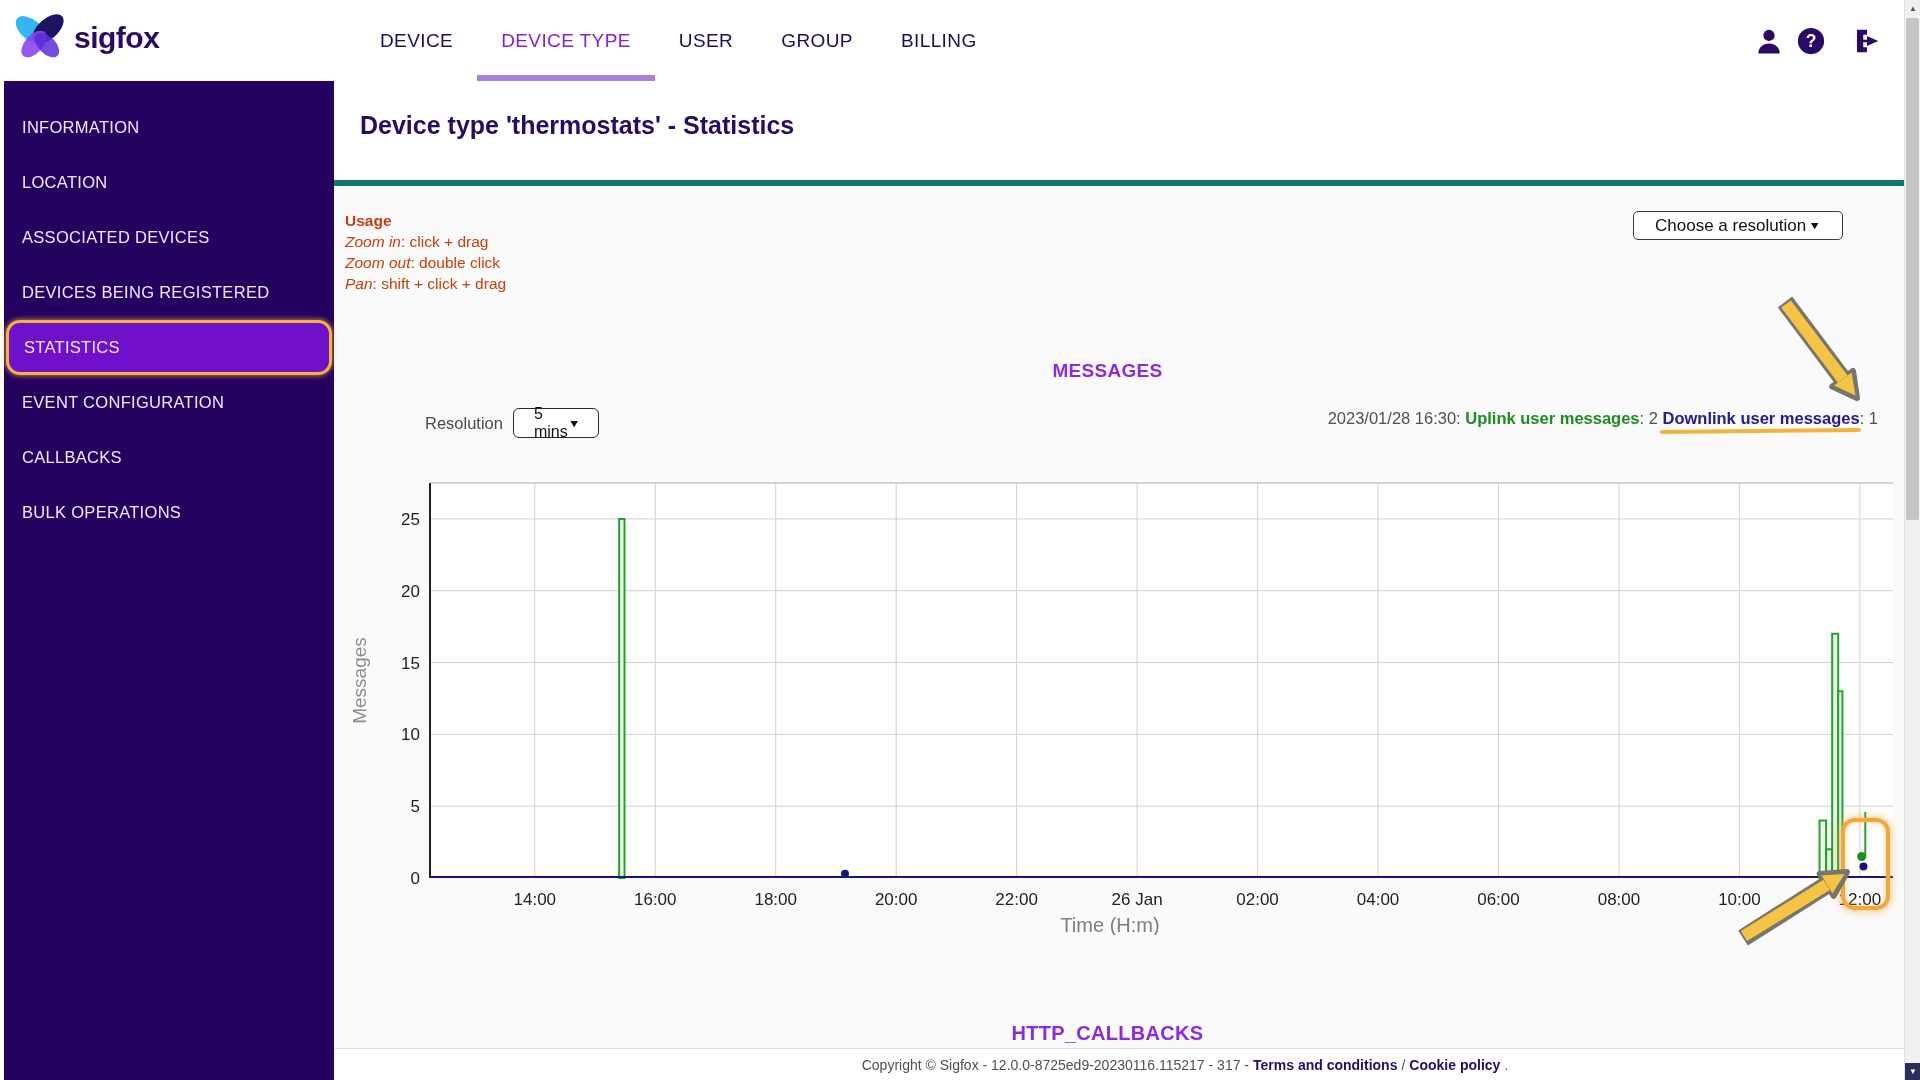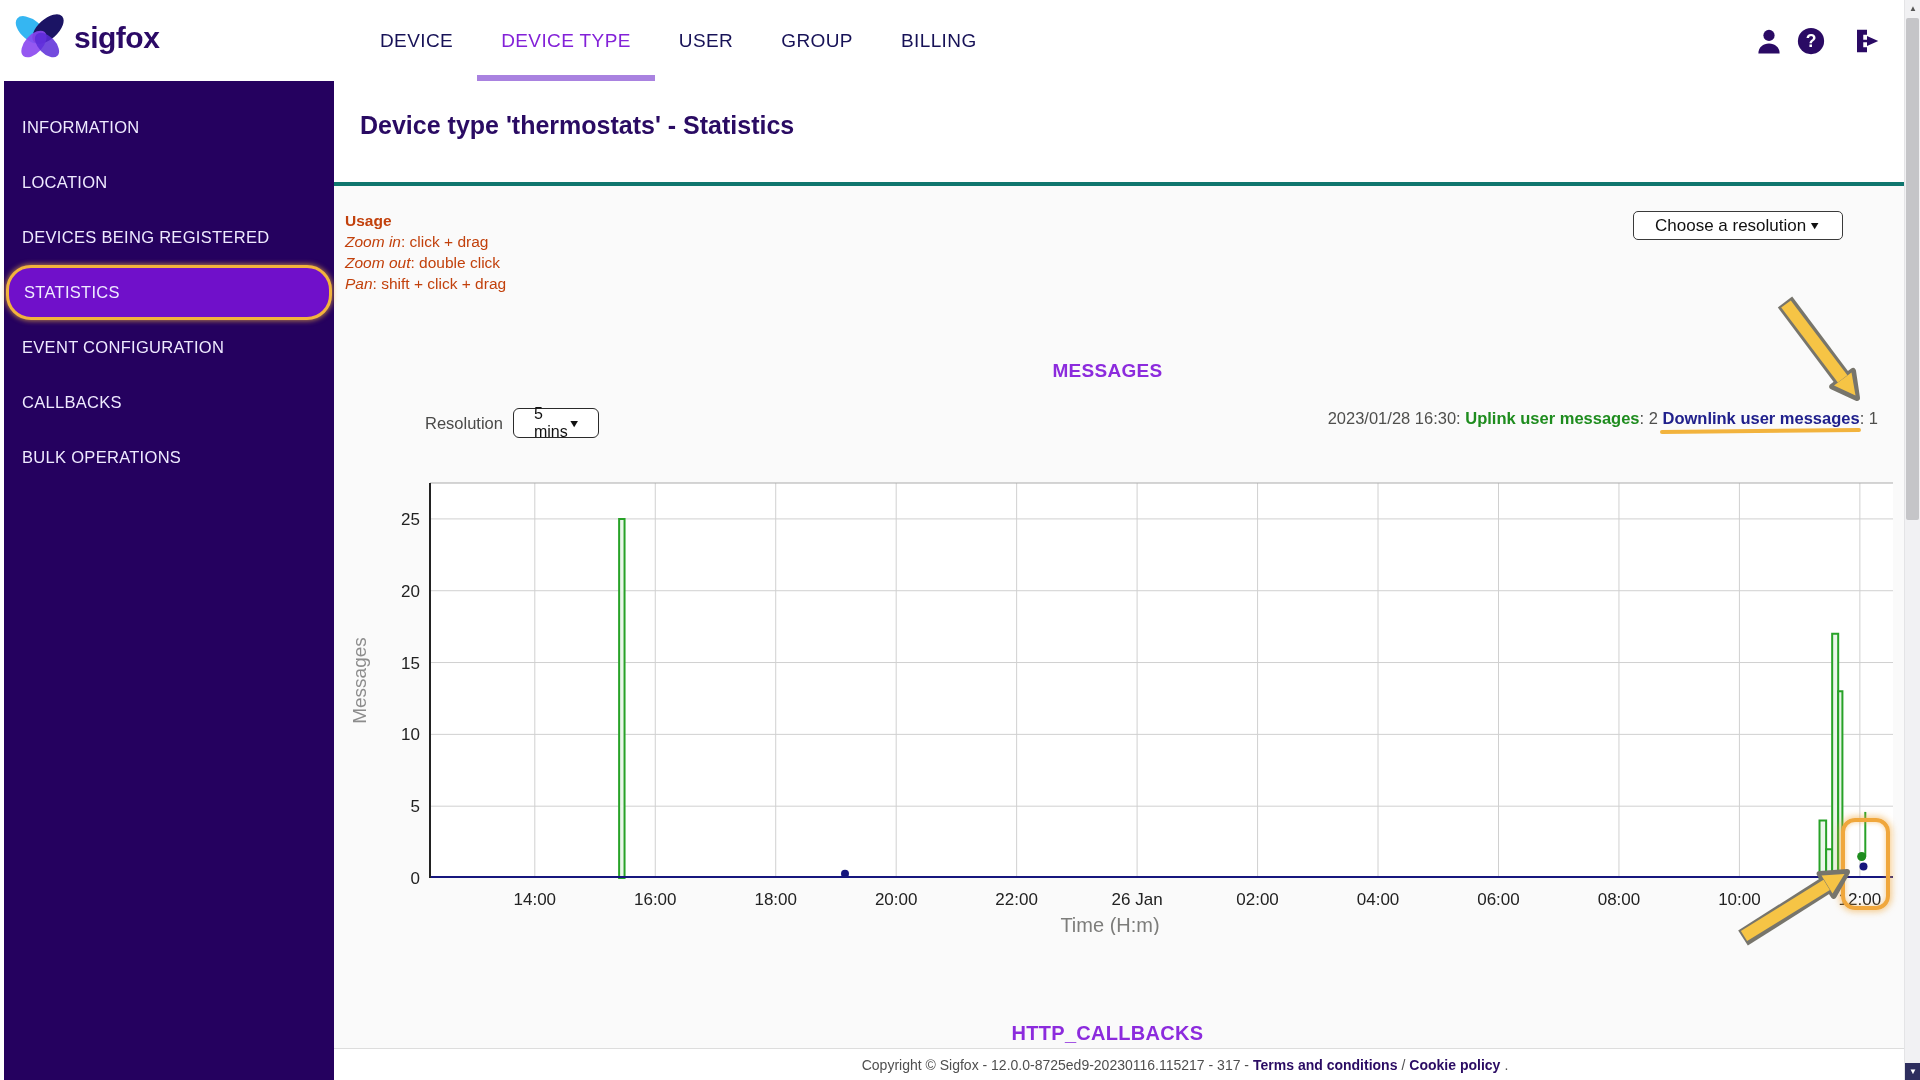--- a/index.html
+++ b/index.html
@@ -15,26 +15,26 @@
               font-size:19px; font-weight:500; letter-spacing:.4px; color:#171257; cursor:pointer; }
   .nav-item.active { color:#8321d8; }
   .nav-item.active .nav-underline { position:absolute; left:0; right:0; bottom:0; height:6px; background:#a982e0; }
   .header-icons { position:absolute; right:22px; top:26px; display:flex; gap:12px; align-items:center; }
   .hicon { width:30px; height:30px; cursor:pointer; }
 
   
   .sidebar { position:absolute; left:4px; top:81px; width:330px; height:999px; background:#25015f; z-index:4; padding-top:19px; }
   .side-item { height:55px; display:flex; align-items:center; padding-left:18px; color:#efeaff;
                font-size:16.5px; letter-spacing:.3px; cursor:pointer; }
-  .side-item.active { background:#7010ca; border:3px solid #f2b33d; border-radius:25px;
+  .side-item.active { background:#7010ca; border:3px solid #f2b33d; border-radius:14px;
                       margin:0 2px; box-shadow:0 0 5px 1px rgba(242,179,61,.65); padding-left:15px; }
 
   
   .main-bg { position:absolute; left:330px; top:186px; width:1574px; height:862px; background:#fafafa; }
-  .title-band { position:absolute; left:330px; top:81px; width:1574px; height:105px; background:#fff; border-bottom:4px solid #0f766e; }
+  .title-band { position:absolute; left:330px; top:81px; width:1574px; height:105px; background:#fff; border-bottom:6px solid #0f766e; }
   .page-title { position:absolute; left:30px; top:30px; font-size:25px; font-weight:bold; color:#2a0b63; }
 
   .usage { position:absolute; left:345px; top:210px; font-size:15.5px; color:#c2410c; line-height:21px; }
   .usage-heading { font-weight:bold; }
   .usage-term { font-style:italic; }
 
   .res-select-top { position:absolute; left:1633px; top:211px; width:210px; height:29px; background:#fff;
     border:1.5px solid #3a3a3a; border-radius:5px; font-size:17px; color:#111; display:flex;
     align-items:center; justify-content:space-between; padding:0 21px; cursor:pointer; }
   .chev { font-size:13px; color:#111; transform:scaleY(.8); }
@@ -134,20 +134,23 @@
     </span>
   </div>
 </div>
 
 <div class="sidebar" id="sidebar">
     <div class="side-item">
       <span>INFORMATION</span>
     </div>
     <div class="side-item">
       <span>LOCATION</span>
+    </div>
+    <div class="side-item">
+      <span>ASSOCIATED DEVICES</span>
     </div>
     <div class="side-item">
       <span>DEVICES BEING REGISTERED</span>
     </div>
     <div class="side-item active">
       <span>STATISTICS</span>
     </div>
     <div class="side-item">
       <span>EVENT CONFIGURATION</span>
     </div>

